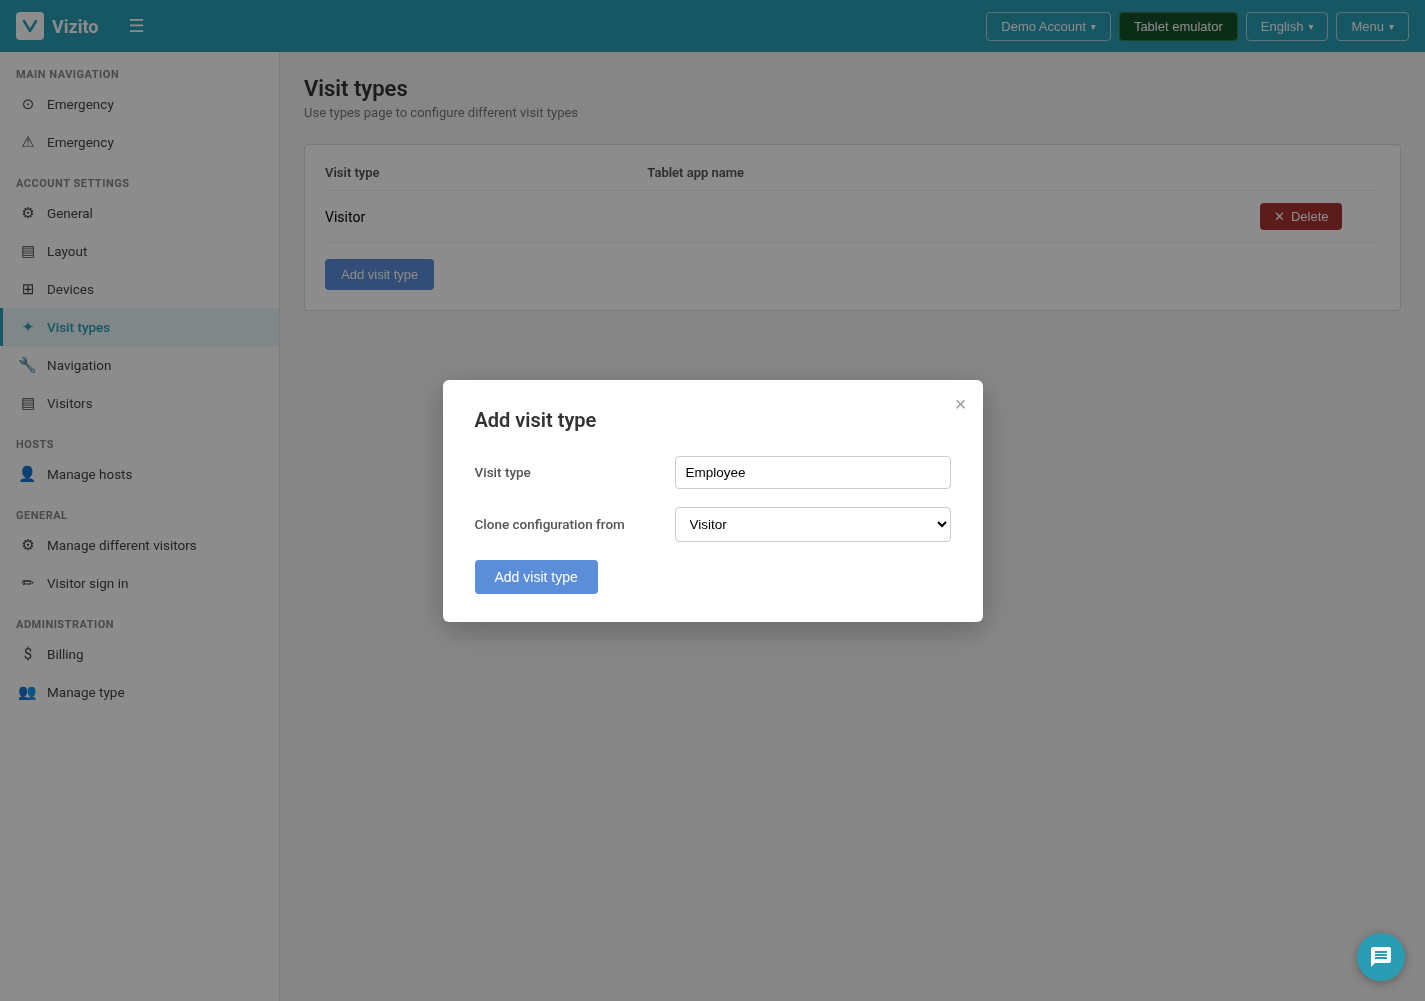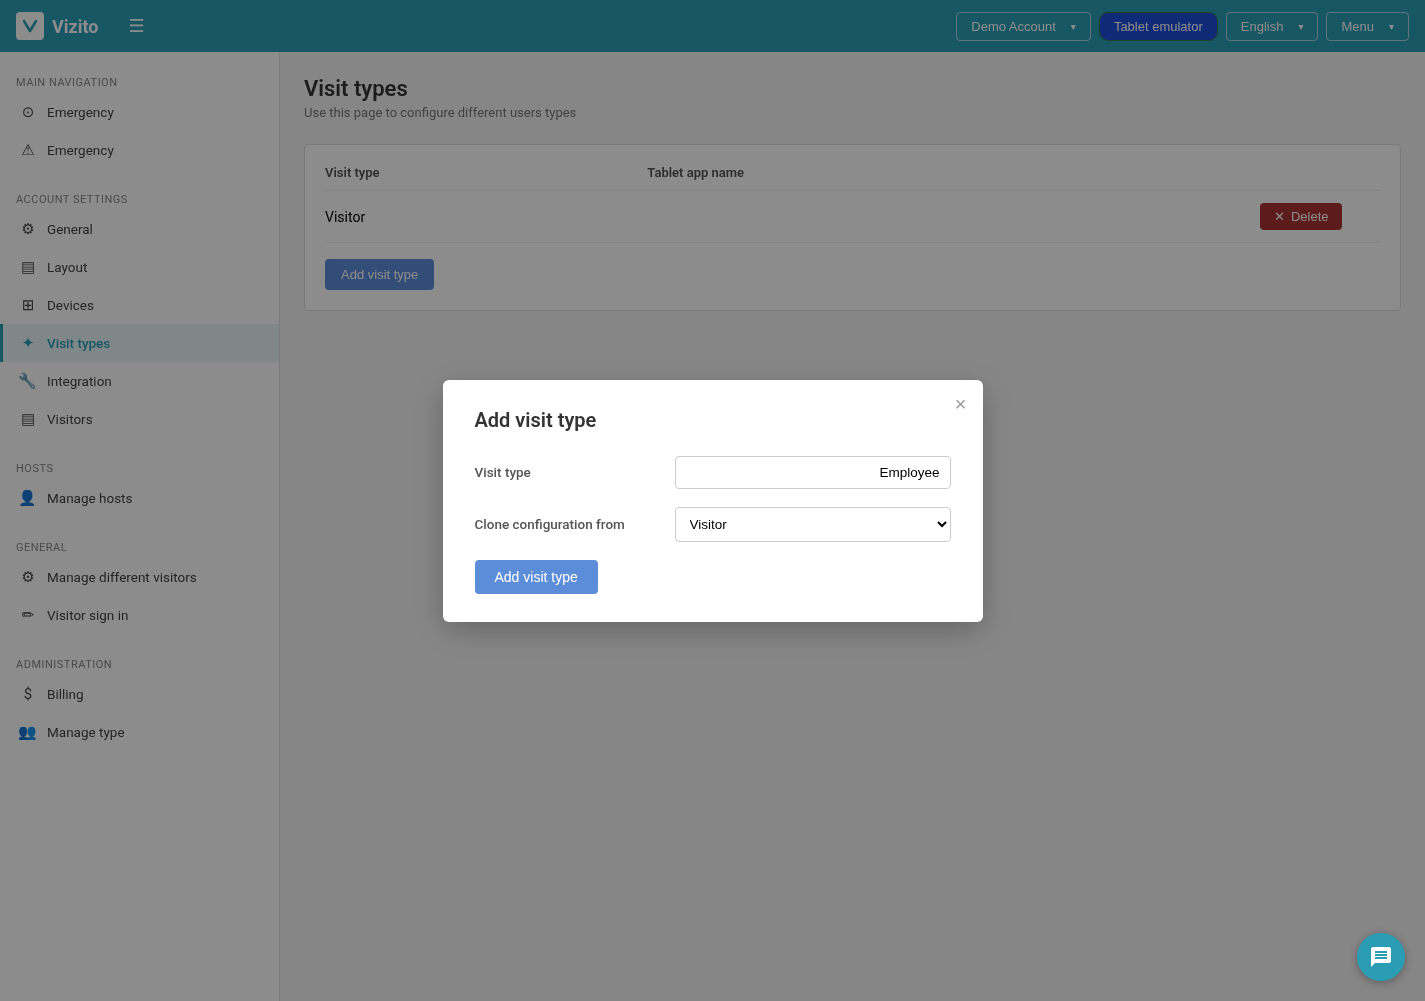--- a/index.html
+++ b/index.html
@@ -45,42 +45,42 @@
     }
     .topnav-center { flex: 1; }
     .topnav-btn {
       background: none;
       border: 1px solid rgba(255,255,255,0.6);
       color: white;
       padding: 6px 14px;
       border-radius: 4px;
       cursor: pointer;
       font-size: 13px;
-      display: flex; align-items: center; gap: 15px;
+      display: flex; align-items: center; gap: 5px;
       margin-left: 8px;
     }
-    .topnav-btn.green-btn { background: #1d4ed8; border-color: #3a7d44; border-radius: 9px; }
+    .topnav-btn.green-btn { background: #14532d; border-color: #3a7d44; }
     .topnav-right { display: flex; align-items: center; }
 
     
     .sidebar {
       position: fixed;
       top: 52px; left: 0; bottom: 0;
       width: 280px;
       background: #fff;
       border-right: 1px solid #e0e0e0;
       overflow-y: auto;
       z-index: 50;
     }
     .sidebar-section-label {
       font-size: 11px;
       color: #888;
-      font-weight: 400;
+      font-weight: 700;
       text-transform: uppercase;
-      padding: 24px 16px 4px 16px;
+      padding: 16px 16px 4px 16px;
       letter-spacing: 0.5px;
     }
     .sidebar-item {
       display: flex;
       align-items: center;
       padding: 10px 16px;
       color: #444;
       cursor: pointer;
       font-size: 13.5px;
       gap: 10px;
@@ -213,21 +213,20 @@
       color: #555;
       font-weight: 500;
     }
     .form-control {
       flex: 1;
       padding: 8px 10px;
       border: 1px solid #ccc;
       border-radius: 4px;
       font-size: 13.5px;
       outline: none;
-      text-align: right;
     }
     .form-select {
       flex: 1;
       padding: 8px 10px;
       border: 1px solid #ccc;
       border-radius: 4px;
       font-size: 13.5px;
       appearance: auto;
       background: white;
     }
@@ -317,21 +316,21 @@
   <div class="sidebar-item">
     <span class="sidebar-icon">⊞</span>
     <span>Devices</span>
   </div>
   <div class="sidebar-item active">
     <span class="sidebar-icon">✦</span>
     <span>Visit types</span>
   </div>
   <div class="sidebar-item">
     <span class="sidebar-icon">🔧</span>
-    <span>Integration</span>
+    <span>Navigation</span>
   </div>
 
 
   <div class="sidebar-item">
     <span class="sidebar-icon">▤</span>
     <span>Visitors</span>
   </div>
 
   <div class="sidebar-section-label">Hosts</div>
 
@@ -358,21 +357,21 @@
     <span>Billing</span>
   </div>
   <div class="sidebar-item">
     <span class="sidebar-icon">👥</span>
     <span>Manage type</span>
   </div>
 </aside>
 
 <main class="main">
   <h1 class="page-title">Visit types</h1>
-  <p class="page-subtitle">Use this page to configure different users types</p>
+  <p class="page-subtitle">Use types page to configure different visit types</p>
 
   <div class="card">
     <div class="card-table-header">
       <div class="col-visit-type">Visit type</div>
       <div class="col-tablet-app">Tablet app name</div>
       <div class="col-actions"></div>
     </div>
 
     <div class="visit-type-row">
       <div class="col-visit-type">Visitor</div>

